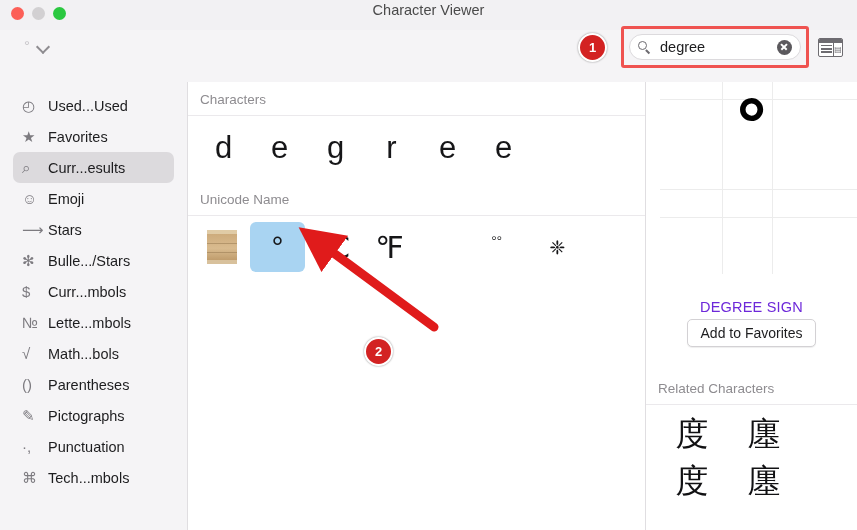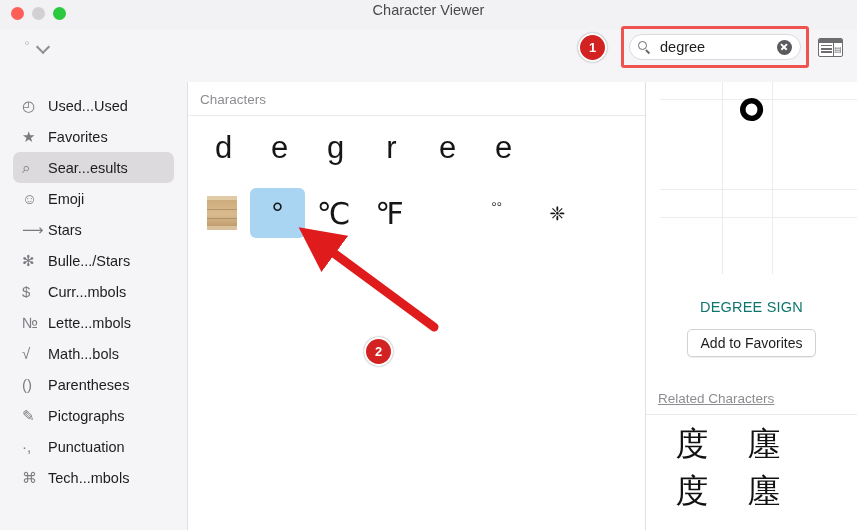--- a/index.html
+++ b/index.html
@@ -373,43 +373,42 @@
     text-align: center;
     font-size: 74px;
     line-height: 1;
     color: #000000;
     font-family: "Liberation Sans", "DejaVu Sans", sans-serif;
     font-weight: 600;
   }
   .char-name {
     text-align: center;
     font-size: 14.5px;
-    color: #0f766e;
+    color: #6d28d9;
     letter-spacing: .2px;
     margin-top: 2px;
   }
   .fav-btn {
     display: block;
-    margin: 14px auto 0 auto;
+    margin: 4px auto 0 auto;
     padding: 5px 13px;
     font-size: 14px;
     color: #1d1d1f;
     background: #ffffff;
     border: 1px solid #d3d1d4;
     border-radius: 5px;
     box-shadow: 0 1px 1px rgba(0,0,0,.07);
     font-family: "Liberation Sans", "DejaVu Sans", sans-serif;
   }
   .related-head {
     font-size: 13.5px;
     color: #8e8c90;
     padding: 14px 0 8px 12px;
     border-bottom: 1px solid #ebe9ec;
     margin-top: 20px;
-    text-decoration: underline;
   }
   .related-grid {
     display: flex;
     flex-wrap: wrap;
     padding: 6px 0 0 10px;
   }
   .related-cell {
     width: 72px;
     height: 47px;
     display: flex;
@@ -466,21 +465,21 @@
       <div class="side-item">
         <span class="side-icon">◴</span>
         <span class="side-label">Used...Used</span>
       </div>
       <div class="side-item">
         <span class="side-icon">★</span>
         <span class="side-label">Favorites</span>
       </div>
       <div class="side-item selected">
         <span class="side-icon">⌕</span>
-        <span class="side-label">Sear...esults</span>
+        <span class="side-label">Curr...esults</span>
       </div>
       <div class="side-item">
         <span class="side-icon">☺</span>
         <span class="side-label">Emoji</span>
       </div>
       <div class="side-item">
         <span class="side-icon">⟶</span>
         <span class="side-label">Stars</span>
       </div>
       <div class="side-item">
@@ -521,20 +520,21 @@
       <div class="section-head">Characters</div>
       <div class="char-row">
         <div class="char-cell">d</div>
         <div class="char-cell">e</div>
         <div class="char-cell">g</div>
         <div class="char-cell">r</div>
         <div class="char-cell">e</div>
         <div class="char-cell">e</div>
       </div>
 
+      <div class="section-head">Unicode Name</div>
       <div class="glyph-row">
         <div class="glyph-cell spool">
           <span class="spool-art"></span>
         </div>
         <div class="glyph-cell selected">°</div>
         <div class="glyph-cell">℃</div>
         <div class="glyph-cell">℉</div>
         <div class="glyph-cell"></div>
         <div class="glyph-cell small">᳹</div>
         <div class="glyph-cell small">❈</div>

